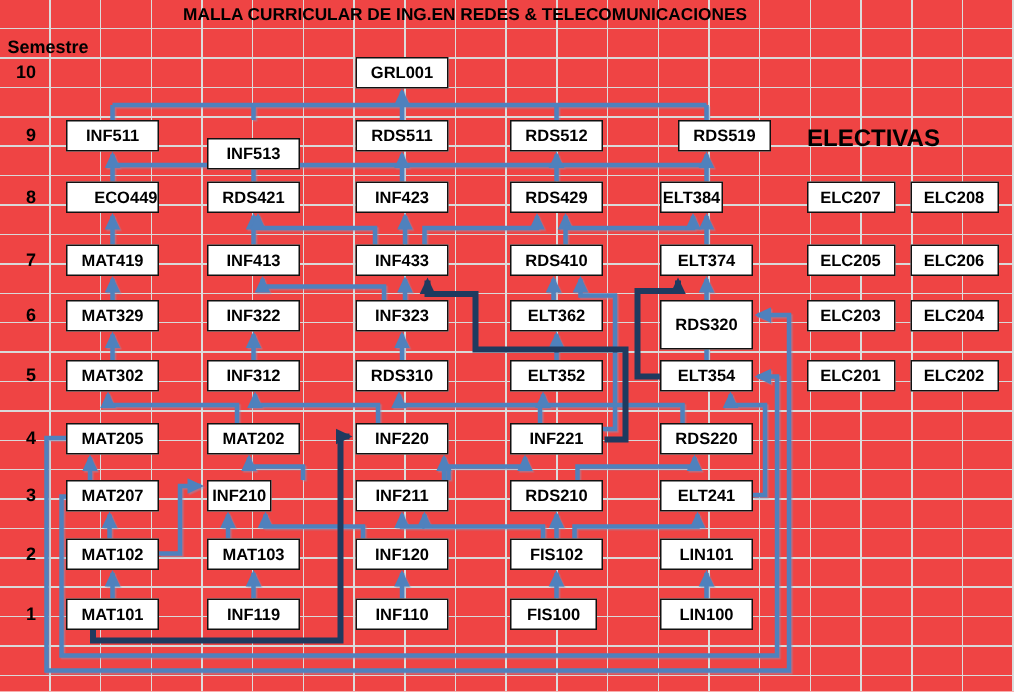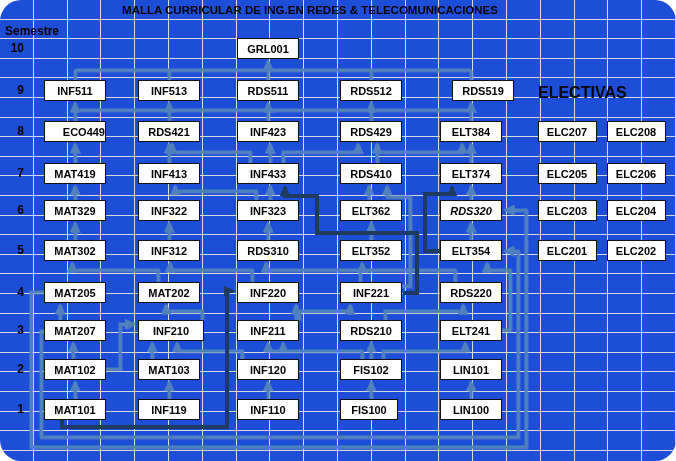--- a/index.html
+++ b/index.html
@@ -1,20 +1,19 @@
 <!DOCTYPE html>
 <html><head>
 <meta charset="utf-8">
 <style>
   html,body{margin:0;padding:0;background:#ffffff;}
   #stage{
     position:relative;width:676px;height:461px;overflow:hidden;
-    background:#1d4ed8;
+    background:#ef4444;
     font-family:"Liberation Sans", sans-serif;
-    border-radius:21px;
   }
   #gridlines{
     position:absolute;inset:0;
     background-image:
       repeating-linear-gradient(to right, transparent 0px, transparent 32.8px, #dcdcdc 32.8px, #dcdcdc 33.8px),
       repeating-linear-gradient(to bottom, transparent 0px, transparent 18.6px, #d9d9d9 18.6px, #d9d9d9 19.6px);
   }
   .title{
     position:absolute;left:90px;top:4px;width:440px;text-align:center;
     font-weight:bold;font-size:11.5px;color:#000;letter-spacing:0px;white-space:nowrap;
@@ -187,21 +186,21 @@
       <div class="sem-num" style="left: 2px; top: 362px;">2</div>
       <div class="sem-num" style="left: 2px; top: 402px;">1</div>
     </div>
   <div id="boxes">
       <div class="course-box" style="left: 237px; top: 38px; width: 62px; height: 21px;">
         <span>GRL001</span>
       </div>
       <div class="course-box" style="left: 44px; top: 80px; width: 62px; height: 21px;">
         <span>INF511</span>
       </div>
-      <div class="course-box" style="left: 138px; top: 80px; width: 62px; height: 21px;">
+      <div class="course-box" style="left: 138px; top: 92px; width: 62px; height: 21px;">
         <span>INF513</span>
       </div>
       <div class="course-box" style="left: 237px; top: 80px; width: 62px; height: 21px;">
         <span>RDS511</span>
       </div>
       <div class="course-box" style="left: 340px; top: 80px; width: 62px; height: 21px;">
         <span>RDS512</span>
       </div>
       <div class="course-box" style="left: 452px; top: 80px; width: 62px; height: 21px;">
         <span>RDS519</span>
@@ -211,21 +210,21 @@
       </div>
       <div class="course-box" style="left: 138px; top: 121px; width: 62px; height: 21px;">
         <span>RDS421</span>
       </div>
       <div class="course-box" style="left: 237px; top: 121px; width: 62px; height: 21px;">
         <span>INF423</span>
       </div>
       <div class="course-box" style="left: 340px; top: 121px; width: 62px; height: 21px;">
         <span>RDS429</span>
       </div>
-      <div class="course-box" style="left: 440px; top: 121px; width: 62px; height: 21px;">
+      <div class="course-box" style="left: 440px; top: 121px; width: 42px; height: 21px;">
         <span>ELT384</span>
       </div>
       <div class="course-box" style="left: 537.5px; top: 121px; width: 59px; height: 21px;">
         <span>ELC207</span>
       </div>
       <div class="course-box" style="left: 606.5px; top: 121px; width: 59px; height: 21px;">
         <span>ELC208</span>
       </div>
       <div class="course-box" style="left: 44px; top: 163px; width: 62px; height: 21px;">
         <span>MAT419</span>
@@ -253,21 +252,21 @@
       </div>
       <div class="course-box" style="left: 138px; top: 200px; width: 62px; height: 21px;">
         <span>INF322</span>
       </div>
       <div class="course-box" style="left: 237px; top: 200px; width: 62px; height: 21px;">
         <span>INF323</span>
       </div>
       <div class="course-box" style="left: 340px; top: 200px; width: 62px; height: 21px;">
         <span>ELT362</span>
       </div>
-      <div class="course-box" style="left: 440px; top: 200px; width: 62px; height: 21px; font-style: italic;">
+      <div class="course-box" style="left: 440px; top: 200px; width: 62px; height: 33px;">
         <span>RDS320</span>
       </div>
       <div class="course-box" style="left: 537.5px; top: 200px; width: 59px; height: 21px;">
         <span>ELC203</span>
       </div>
       <div class="course-box" style="left: 606.5px; top: 200px; width: 59px; height: 21px;">
         <span>ELC204</span>
       </div>
       <div class="course-box" style="left: 44px; top: 240px; width: 62px; height: 21px;">
         <span>MAT302</span>
@@ -301,21 +300,21 @@
       </div>
       <div class="course-box" style="left: 340px; top: 282px; width: 62px; height: 21px;">
         <span>INF221</span>
       </div>
       <div class="course-box" style="left: 440px; top: 282px; width: 62px; height: 21px;">
         <span>RDS220</span>
       </div>
       <div class="course-box" style="left: 44px; top: 320px; width: 62px; height: 21px;">
         <span>MAT207</span>
       </div>
-      <div class="course-box" style="left: 138px; top: 320px; width: 66px; height: 21px;">
+      <div class="course-box" style="left: 138px; top: 320px; width: 43px; height: 21px;">
         <span>INF210</span>
       </div>
       <div class="course-box" style="left: 237px; top: 320px; width: 62px; height: 21px;">
         <span>INF211</span>
       </div>
       <div class="course-box" style="left: 340px; top: 320px; width: 62px; height: 21px;">
         <span>RDS210</span>
       </div>
       <div class="course-box" style="left: 440px; top: 320px; width: 62px; height: 21px;">
         <span>ELT241</span>

